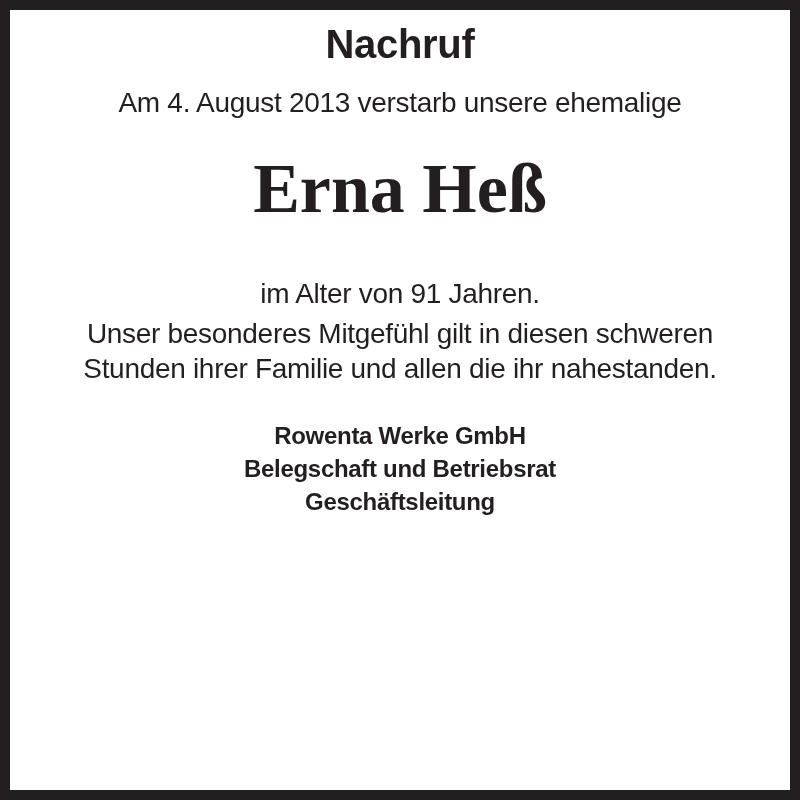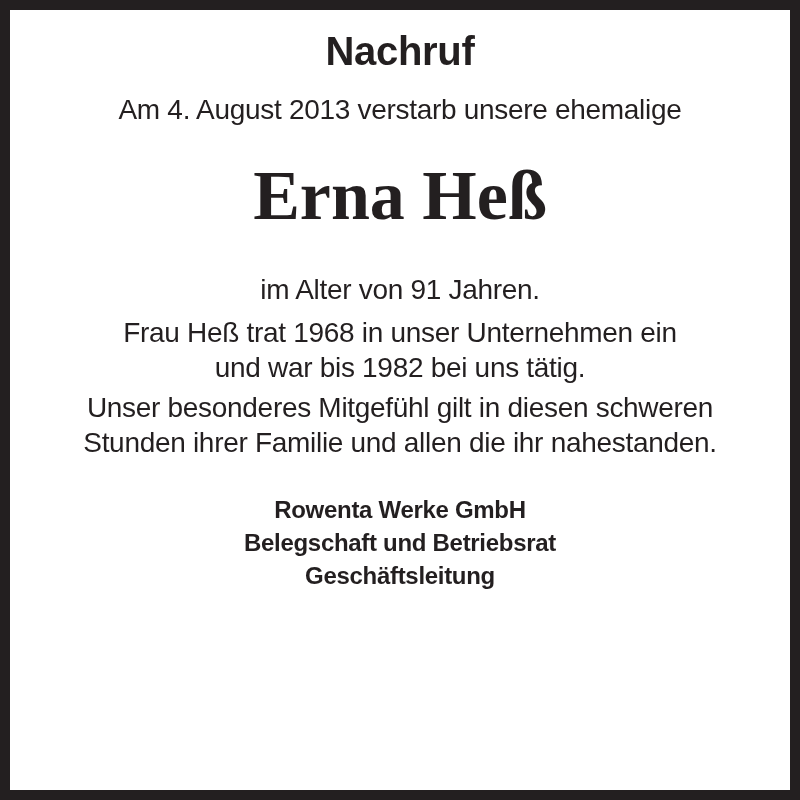--- a/index.html
+++ b/index.html
@@ -6,21 +6,21 @@
     margin: 0;
     padding: 0;
     background: #ffffff;
   }
   .card {
     width: 800px;
     height: 800px;
     box-sizing: border-box;
     border: 10px solid #231f20;
     background: #ffffff;
-    padding: 8px 10px;
+    padding: 1px 10px;
     text-align: center;
     color: #231f20;
     font-family: "Liberation Sans", sans-serif;
     letter-spacing: -0.3px;
     overflow: hidden;
   }
   .line {
     display: block;
     white-space: nowrap;
   }
@@ -37,21 +37,21 @@
   }
   .deceased-name {
     margin: 32px 0 8px 0;
     font-family: "Liberation Serif", serif;
     font-weight: bold;
     font-size: 70px;
     line-height: 74px;
     letter-spacing: 0;
   }
   .age {
-    margin: 39px 0 0 0;
+    margin: 50px 0 0 0;
     font-size: 28px;
     line-height: 35px;
   }
   .tenure {
     margin: 8px 0 0 0;
     font-size: 28px;
     line-height: 35px;
   }
   .mourning {
     margin: 14px 0 0 0;
@@ -78,24 +78,20 @@
   <h1 class="title">Nachruf</h1>
 
   <p class="intro">
     <span class="line">Am 4. August 2013 verstarb unsere ehemalige</span>
   </p>
 
   <p class="deceased-name">Erna Heß</p>
 
   <p class="age">im Alter von 91 Jahren.</p>
 
-  <p class="tenure">
-    <span class="line">Frau Heß trat 1968 in unser Unternehmen ein</span>
-    <span class="line">und war bis 1982 bei uns tätig.</span>
-  </p>
 
 
   <p class="condolence">
     <span class="line">Unser besonderes Mitgefühl gilt in diesen schweren</span>
     <span class="line">Stunden ihrer Familie und allen die ihr nahestanden.</span>
   </p>
 
   <p class="signature">
     <span class="line">Rowenta Werke GmbH</span>
     <span class="line">Belegschaft und Betriebsrat</span>

